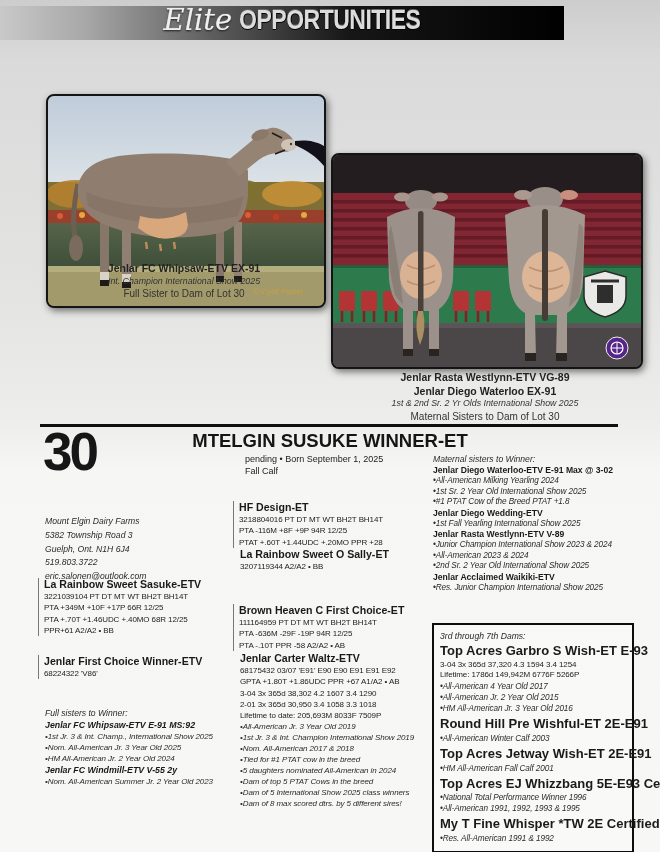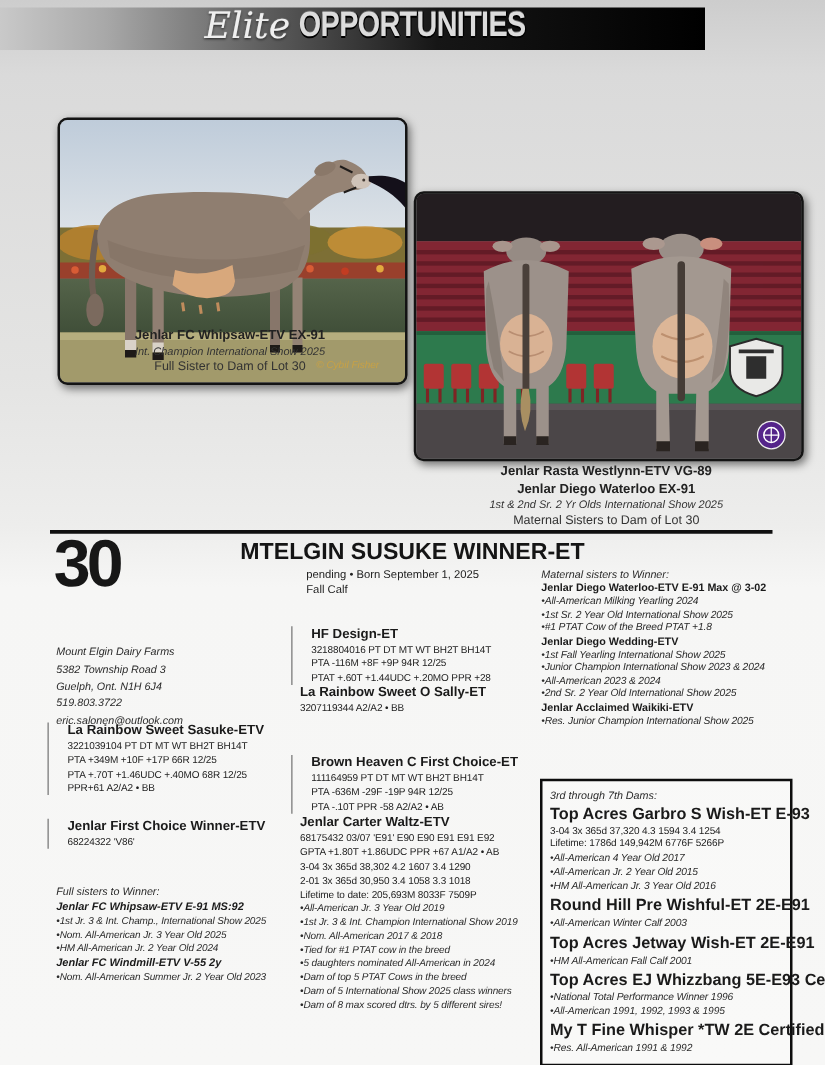--- a/index.html
+++ b/index.html
@@ -43,21 +43,21 @@
   
   .blk{position:absolute;white-space:nowrap;}
   .owner{left:45px;top:500px;font-style:italic;font-size:8.6px;line-height:1.6;color:#2a2a2a;margin-top:15px;}
   .ped-name{font-weight:700;font-size:10.6px;line-height:1.25;color:#1a1a1a;}
   .ped-line{font-size:8px;line-height:1.4;letter-spacing:-.1px;color:#222;}
   .bullet{font-style:italic;font-size:8px;line-height:1.38;letter-spacing:-.1px;color:#2b2b2b;}
   .it-head{font-style:italic;font-size:8.6px;line-height:1.4;color:#2a2a2a;}
   .sub-name{font-weight:700;font-style:italic;font-size:8.8px;line-height:1.38;color:#1a1a1a;}
   .m-name{font-weight:700;font-size:8.6px;line-height:1.28;color:#1a1a1a;}
   .m-bullet{font-style:italic;font-size:8.2px;line-height:1.28;letter-spacing:-.1px;color:#2b2b2b;}
-  .vbar{border-left:1.4px solid #777;padding-left:15px;margin-left:-7px;}
+  .vbar{border-left:1.4px solid #777;padding-left:5px;margin-left:-7px;}
 
   .sire-block{left:45px;top:578px;width:190px;}
   .dam-block{left:45px;top:655px;width:190px;}
   .fullsis-block{left:45px;top:707px;width:195px;}
 
   .hf-block{left:240px;top:501px;width:195px;}
   .sally-block{left:240px;top:548px;width:195px;}
   .brown-block{left:240px;top:604px;width:195px;}
   .waltz-block{left:240px;top:652px;width:195px;}
 
@@ -305,20 +305,21 @@
   </div>
 
   <div class="blk maternal-block">
     <div class="it-head">Maternal sisters to Winner:</div>
     <div class="m-name">Jenlar Diego Waterloo-ETV E-91 Max @ 3-02</div>
     <div class="m-bullet">•All-American Milking Yearling 2024</div>
     <div class="m-bullet">•1st Sr. 2 Year Old International Show 2025</div>
     <div class="m-bullet">•#1 PTAT Cow of the Breed PTAT +1.8</div>
     <div class="m-name">Jenlar Diego Wedding-ETV</div>
     <div class="m-bullet">•1st Fall Yearling International Show 2025</div>
+    <div class="m-name">Jenlar Rasta Westlynn-ETV V-89</div>
     <div class="m-bullet">•Junior Champion International Show 2023 &amp; 2024</div>
     <div class="m-bullet">•All-American 2023 &amp; 2024</div>
     <div class="m-bullet">•2nd Sr. 2 Year Old International Show 2025</div>
     <div class="m-name">Jenlar Acclaimed Waikiki-ETV</div>
     <div class="m-bullet">•Res. Junior Champion International Show 2025</div>
   </div>
 
   <div class="blk dams-box">
     <div class="it-head">3rd through 7th Dams:</div>
     <div class="ent">

